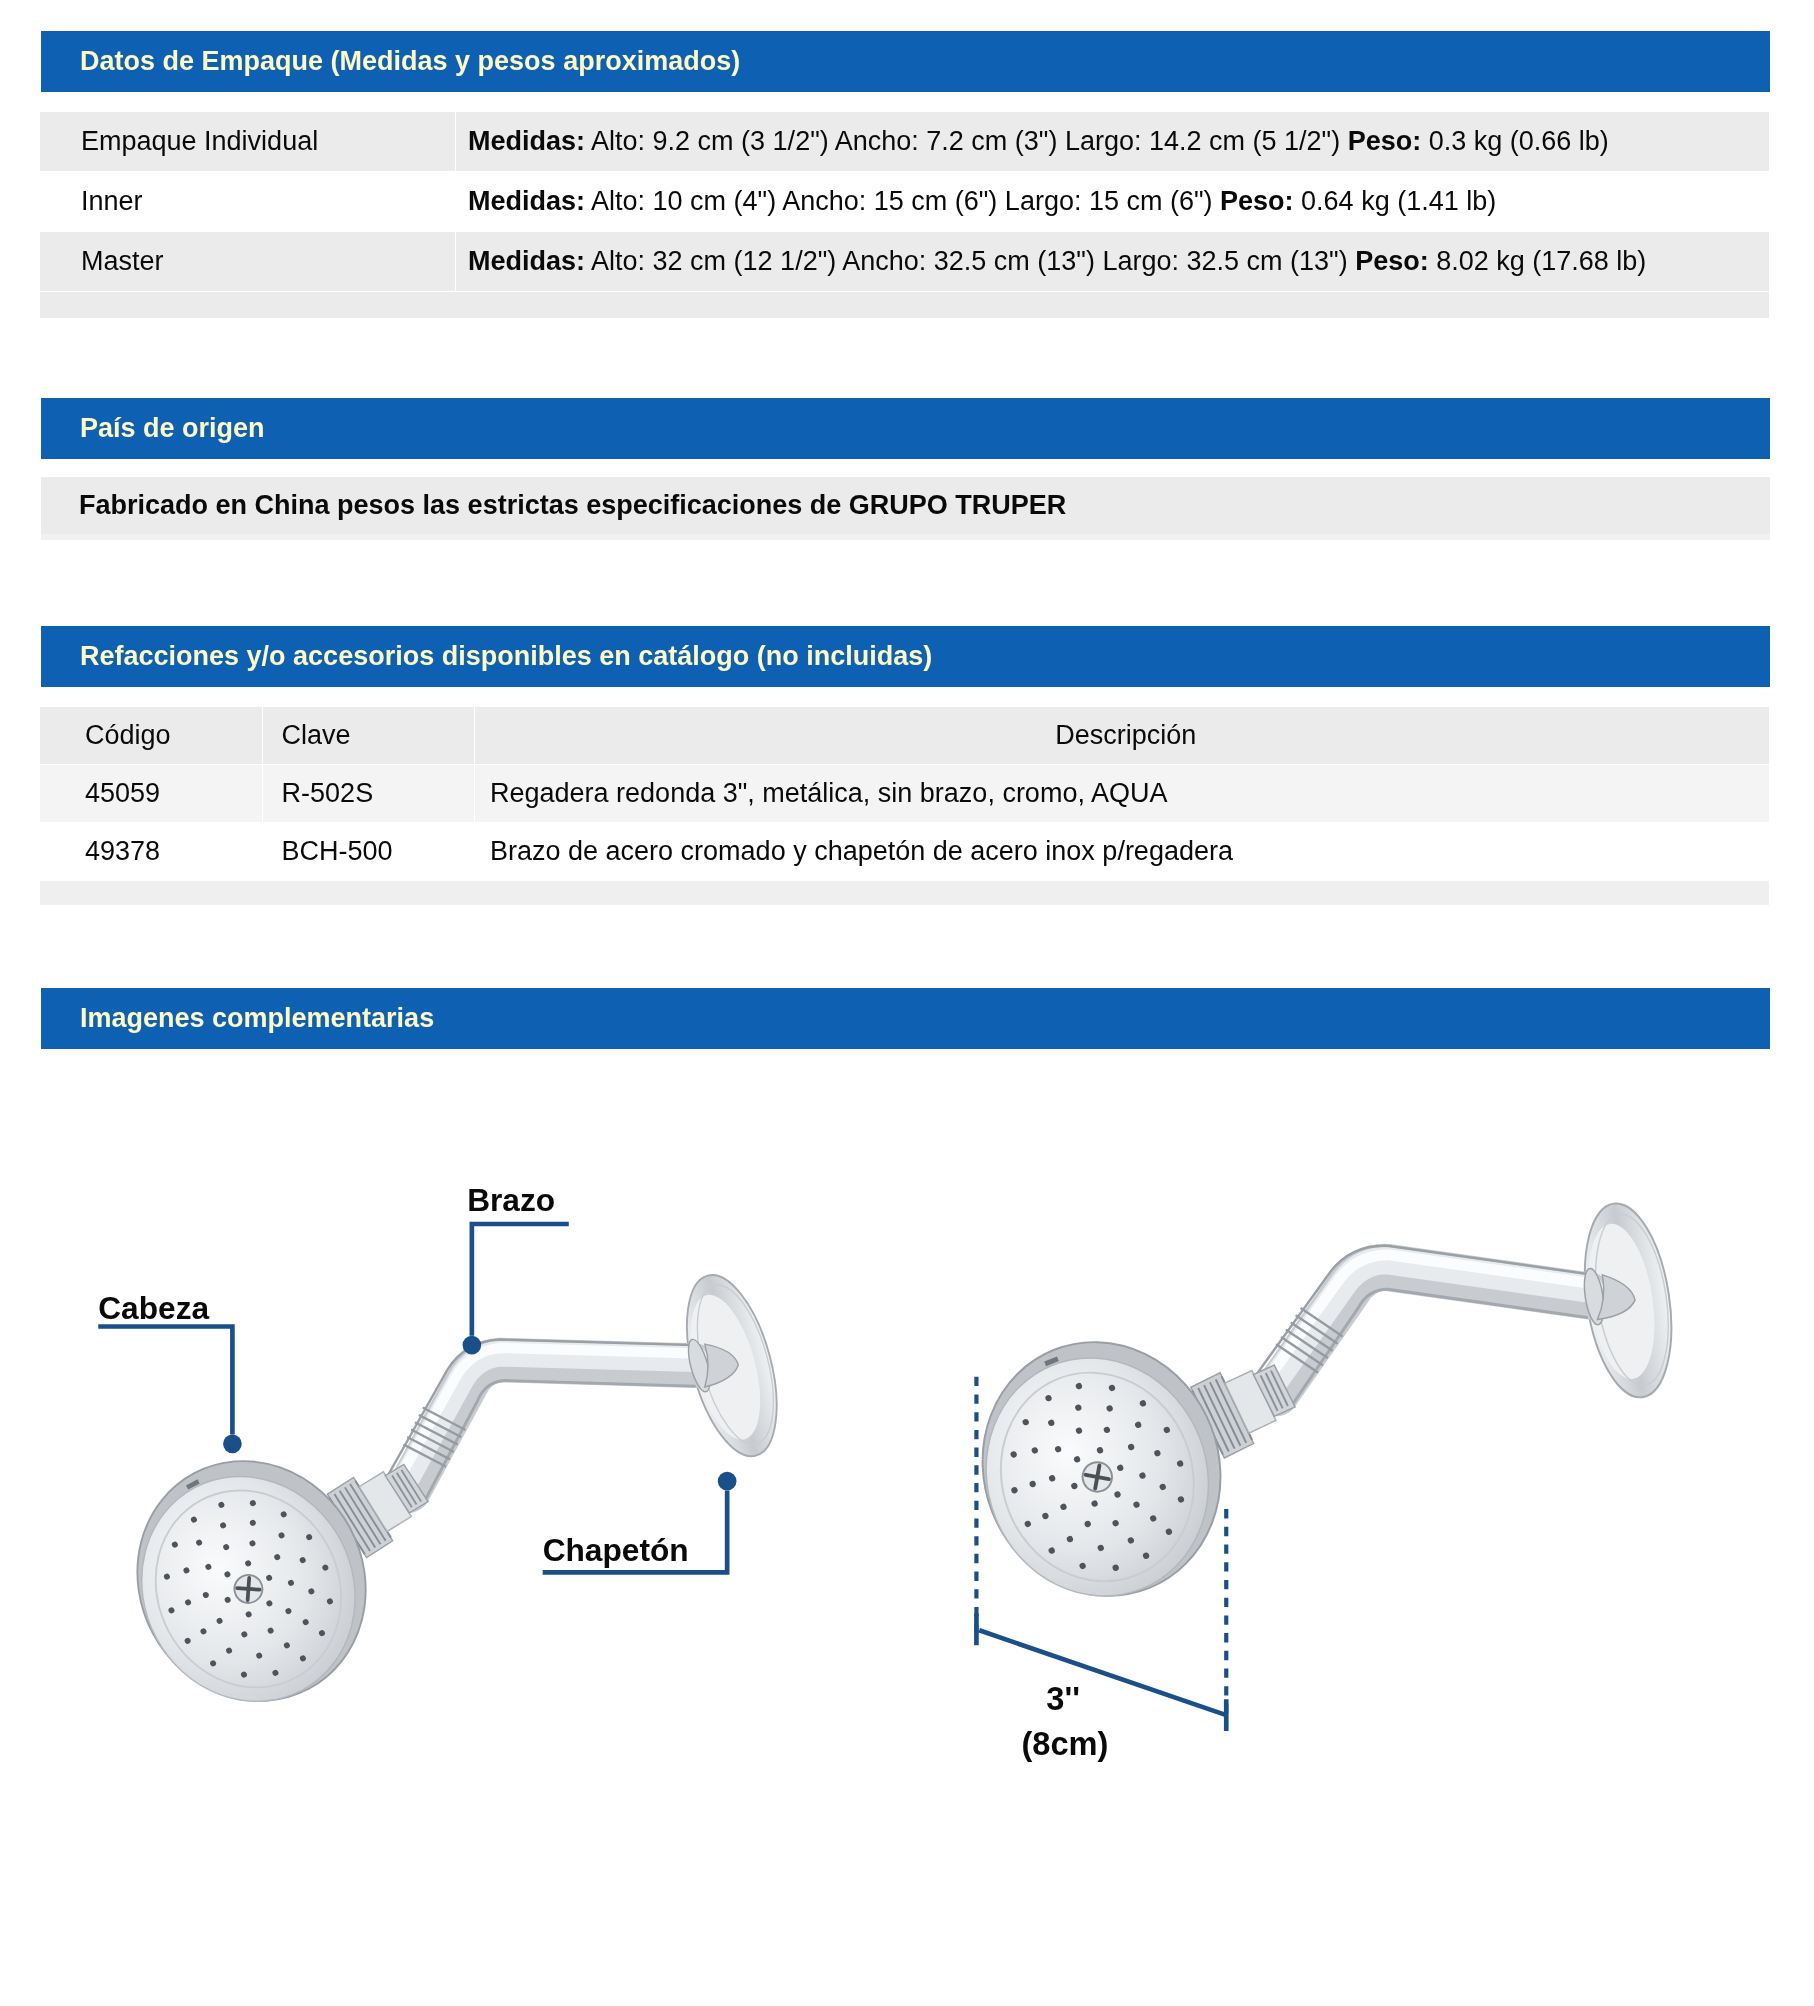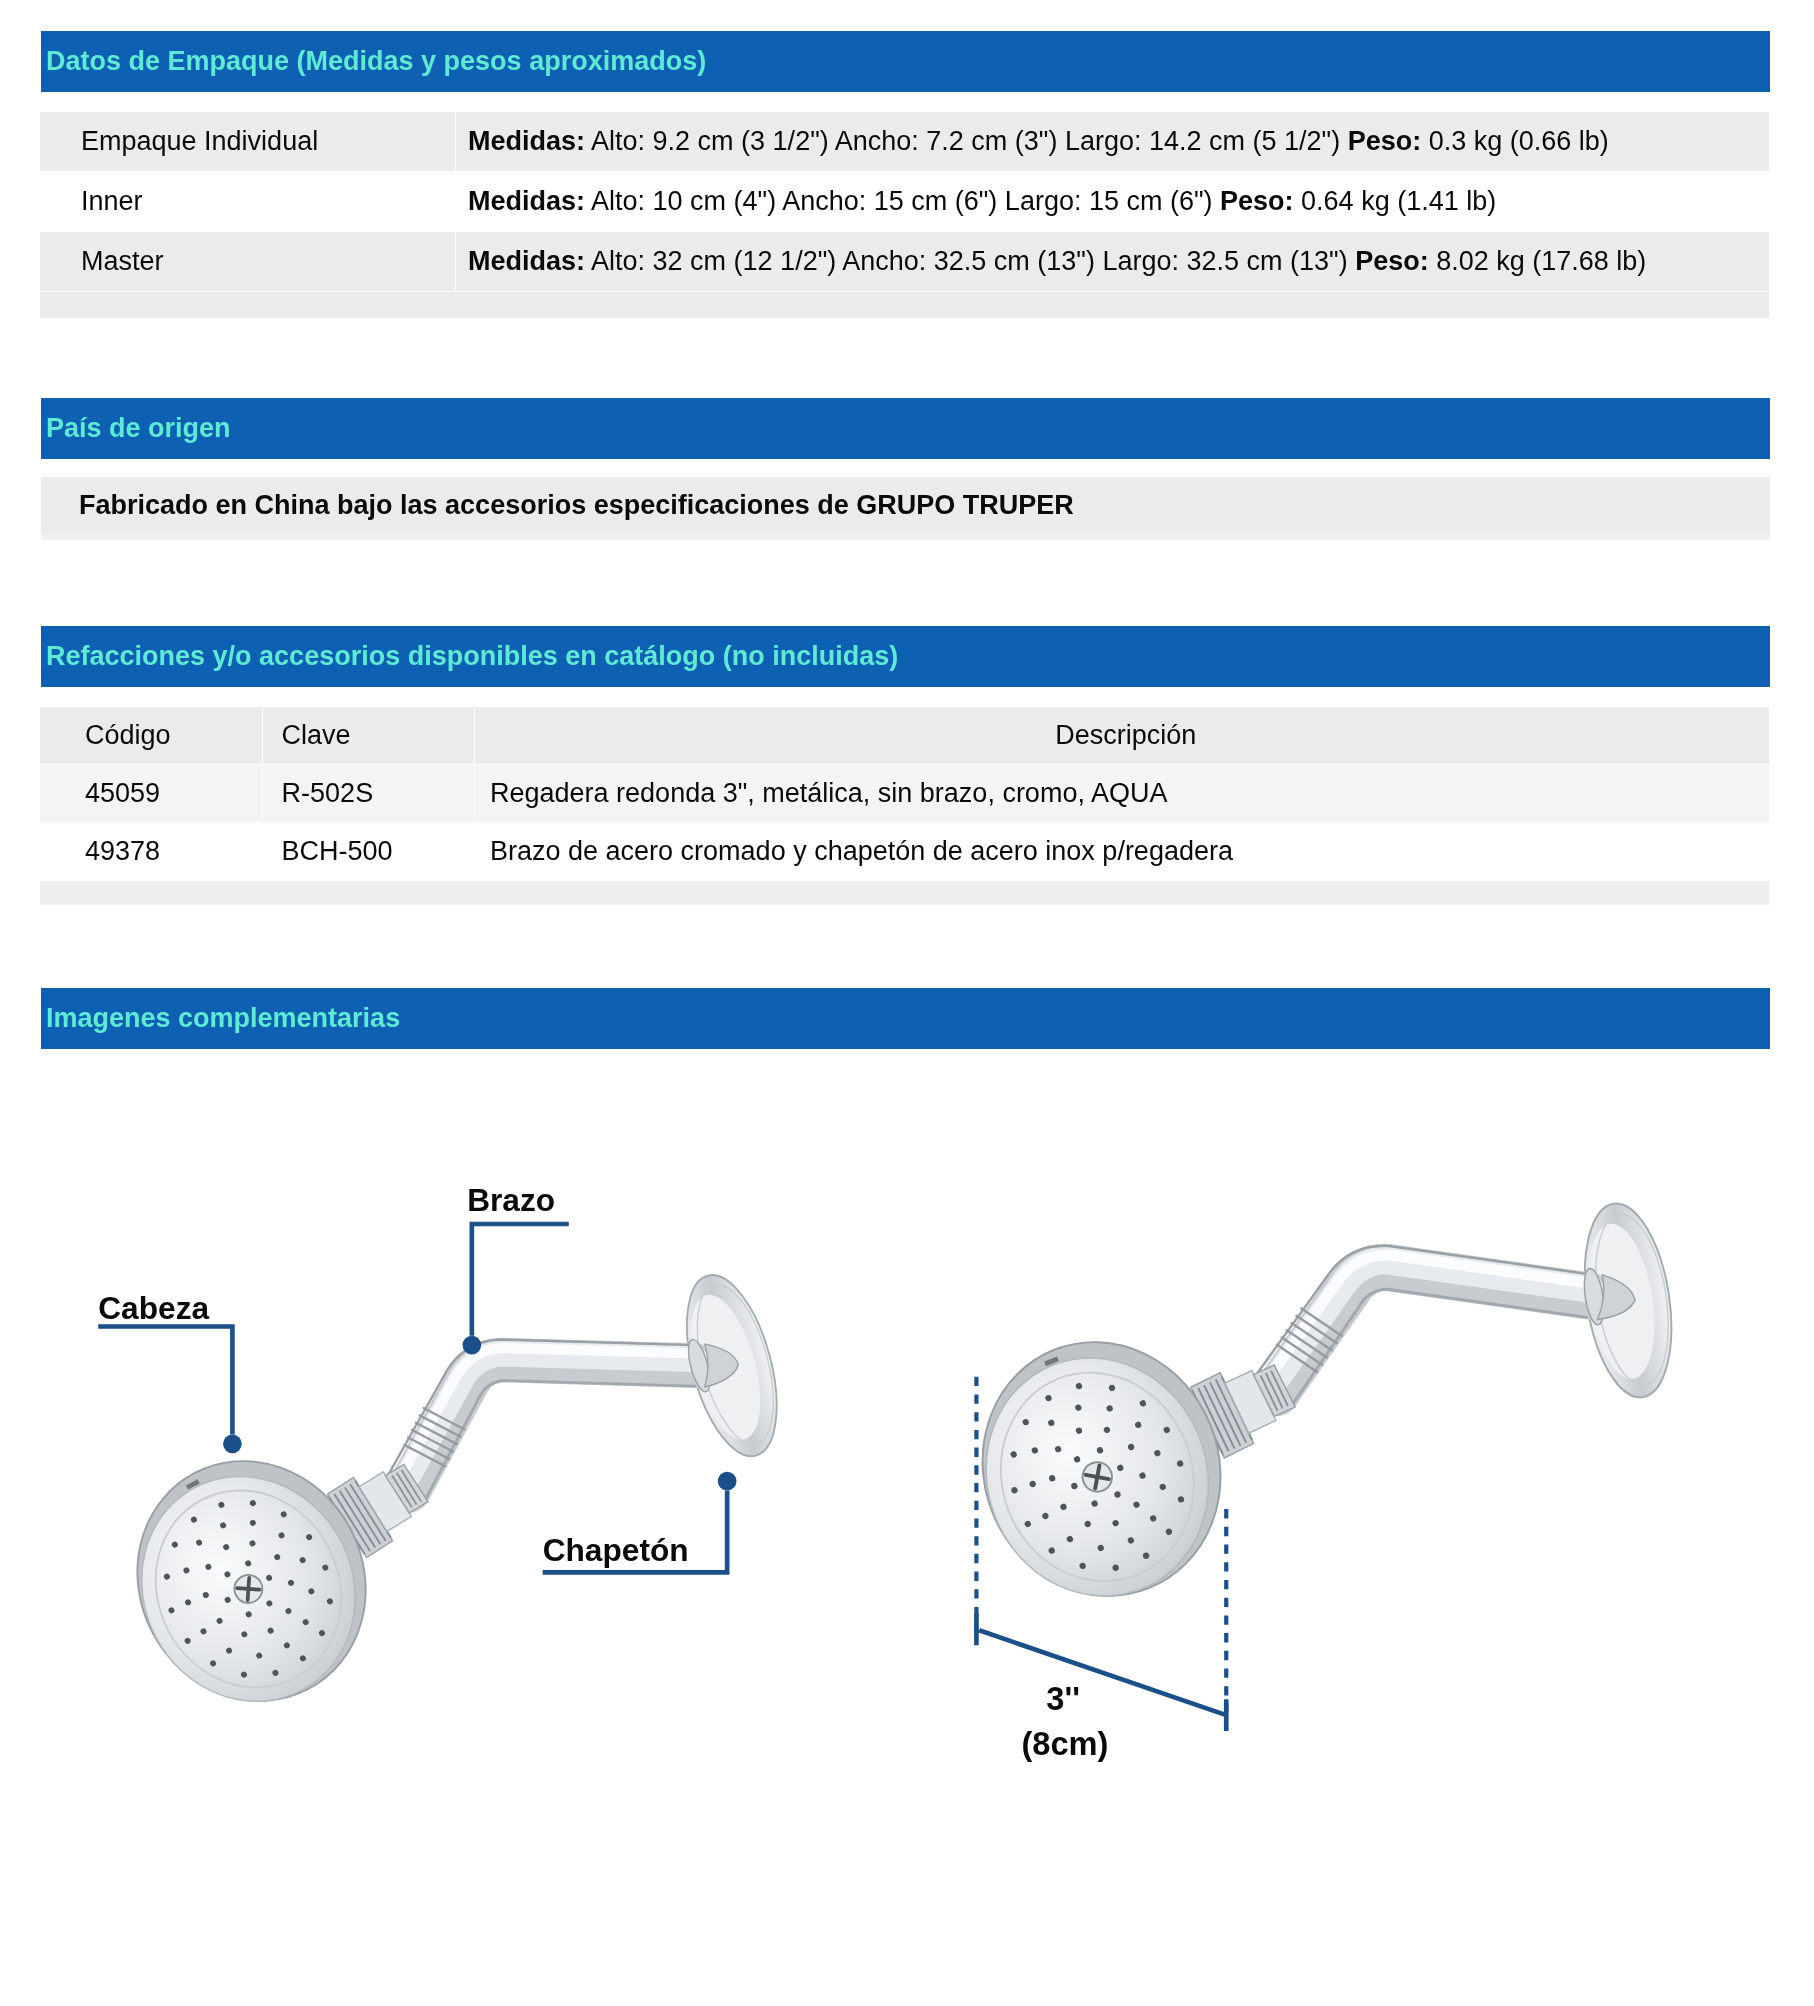--- a/index.html
+++ b/index.html
@@ -7,21 +7,21 @@
     --strip-gray:#efefef; --callout-blue:#1b4f8a; --text-black:#0a0a0a;
   }
   *{box-sizing:border-box;}
   html,body{margin:0;padding:0;}
   body{
     width:1814px;height:2006px;background:#ffffff;overflow:hidden;
     font-family:"Liberation Sans",sans-serif;color:var(--text-black);
   }
   .bar{
     margin:0 44px 0 41px;height:61px;line-height:61px;background:var(--header-blue);
-    color:#5eead4;font-size:27px;font-weight:700;padding-left:5px;
+    color:#fef9c3;font-size:27px;font-weight:700;padding-left:39px;
     white-space:nowrap;overflow:hidden;
   }
   #bar-empaque{margin-top:31px;}
   #bar-pais{margin-top:79px;}
   #bar-refacciones{margin-top:86px;}
   #bar-imagenes{margin-top:82px;}
   table{
     border-collapse:separate;border-spacing:1.9px;margin:18.6px 42px 0 39px;
     width:1731px;table-layout:fixed;font-size:27px;line-height:33px;
   }
@@ -81,21 +81,21 @@
       <tr class="strip">
         <td colspan="2"></td>
       </tr>
     </tbody>
 </table>
 
 <div class="bar" id="bar-pais">
   <span>País de origen</span>
 </div>
 <div class="origen-row">
-  <span>Fabricado en China bajo las accesorios especificaciones de GRUPO TRUPER</span>
+  <span>Fabricado en China pesos las estrictas especificaciones de GRUPO TRUPER</span>
 </div>
 
 <div class="bar" id="bar-refacciones">
   <span>Refacciones y/o accesorios disponibles en catálogo (no incluidas)</span>
 </div>
 <table id="refacciones-table">
   <thead>
     <tr>
       <th>Código</th>
       <th>Clave</th>

